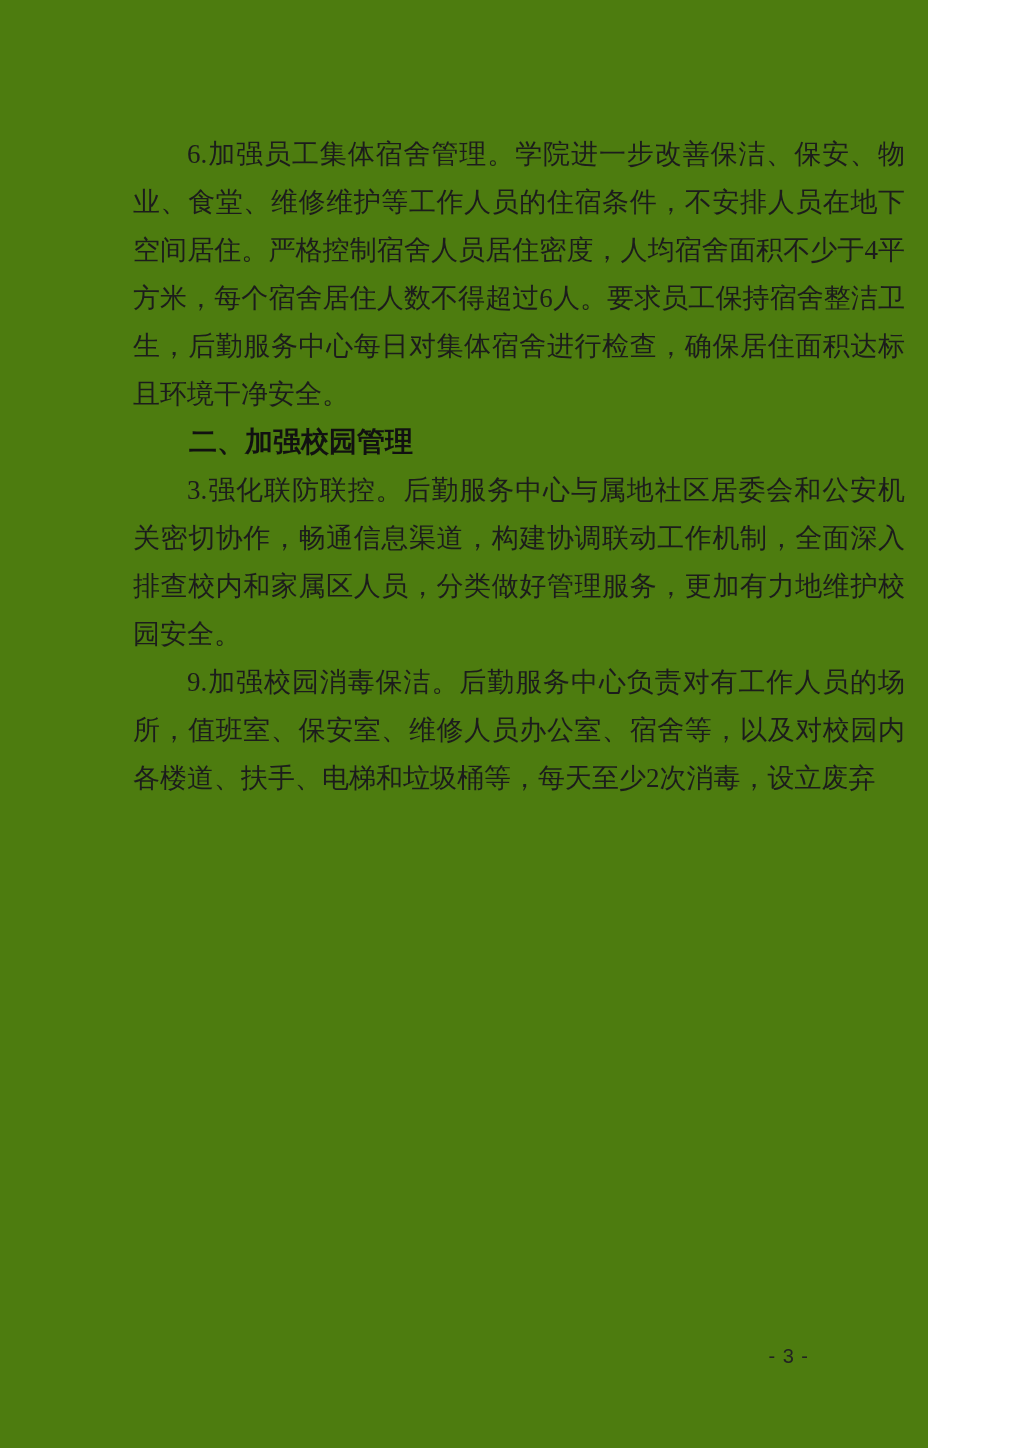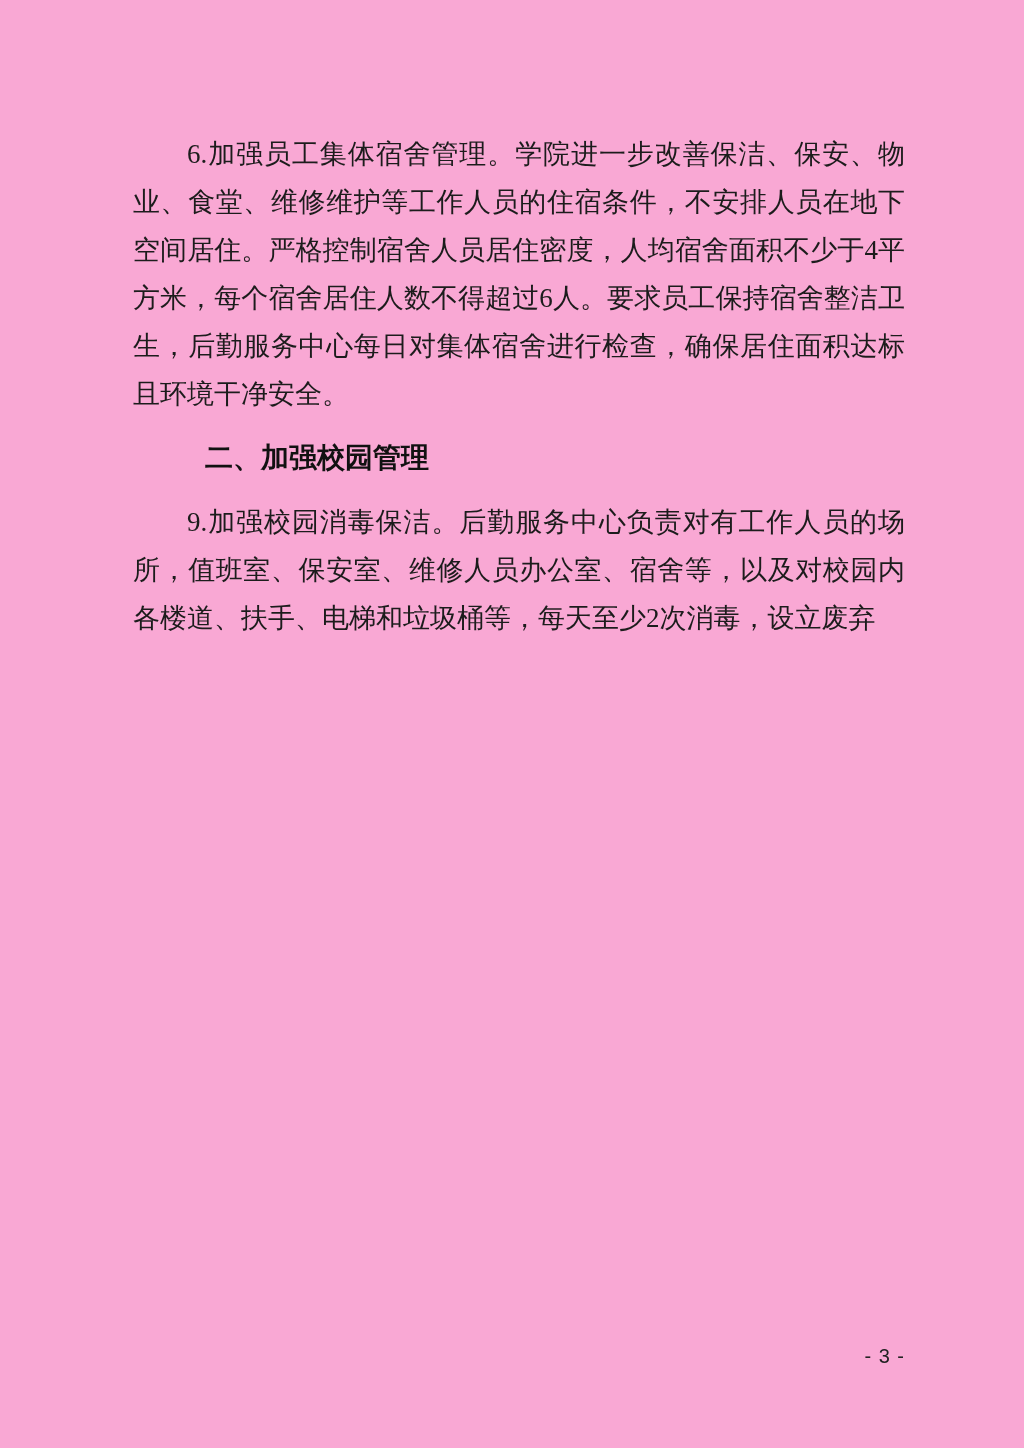--- a/index.html
+++ b/index.html
@@ -2,23 +2,23 @@
 <html><head>
 <meta charset="utf-8">
 <style>
   html, body {
     margin: 0;
     padding: 0;
     background: #ffffff;
   }
   .page {
     position: relative;
-    width: 1024px;
+    width: 928px;
     height: 1448px;
-    background: #f9a8d4;
+    background: #4d7c0f;
     overflow: hidden;
     font-family: "Liberation Serif", "DejaVu Serif", serif;
   }
   .content {
     position: absolute;
     left: 133px;
     top: 130px;
     width: 772px;
     color: #1c1c1c;
     font-size: 27px;
@@ -26,21 +26,21 @@
     text-align: justify;
     text-justify: inter-character;
   }
   .content p {
     margin: 0;
     padding: 0;
     text-indent: 2em;
     font-weight: 400;
   }
   .content h2.heading {
-    margin: 16px;
+    margin: 0;
     padding: 0;
     text-indent: 2em;
     font-size: 28px;
     line-height: 48px;
     font-weight: 700;
     font-family: "Liberation Sans", "DejaVu Sans", sans-serif;
     color: #111111;
   }
   .footer {
     position: absolute;
@@ -53,16 +53,17 @@
     letter-spacing: 1px;
   }
 </style>
 </head>
 <body>
 
 <div class="page">
   <div class="content">
     <p>6.加强员工集体宿舍管理。学院进一步改善保洁、保安、物业、食堂、维修维护等工作人员的住宿条件，不安排人员在地下空间居住。严格控制宿舍人员居住密度，人均宿舍面积不少于4平方米，每个宿舍居住人数不得超过6人。要求员工保持宿舍整洁卫生，后勤服务中心每日对集体宿舍进行检查，确保居住面积达标且环境干净安全。</p>
     <h2 class="heading">二、加强校园管理</h2>
+    <p>3.强化联防联控。后勤服务中心与属地社区居委会和公安机关密切协作，畅通信息渠道，构建协调联动工作机制，全面深入排查校内和家属区人员，分类做好管理服务，更加有力地维护校园安全。</p>
     <p>9.加强校园消毒保洁。后勤服务中心负责对有工作人员的场所，值班室、保安室、维修人员办公室、宿舍等，以及对校园内各楼道、扶手、电梯和垃圾桶等，每天至少2次消毒，设立废弃</p>
   </div>
   <div class="footer">- 3 -</div>
 </div>
 
 </body></html>

